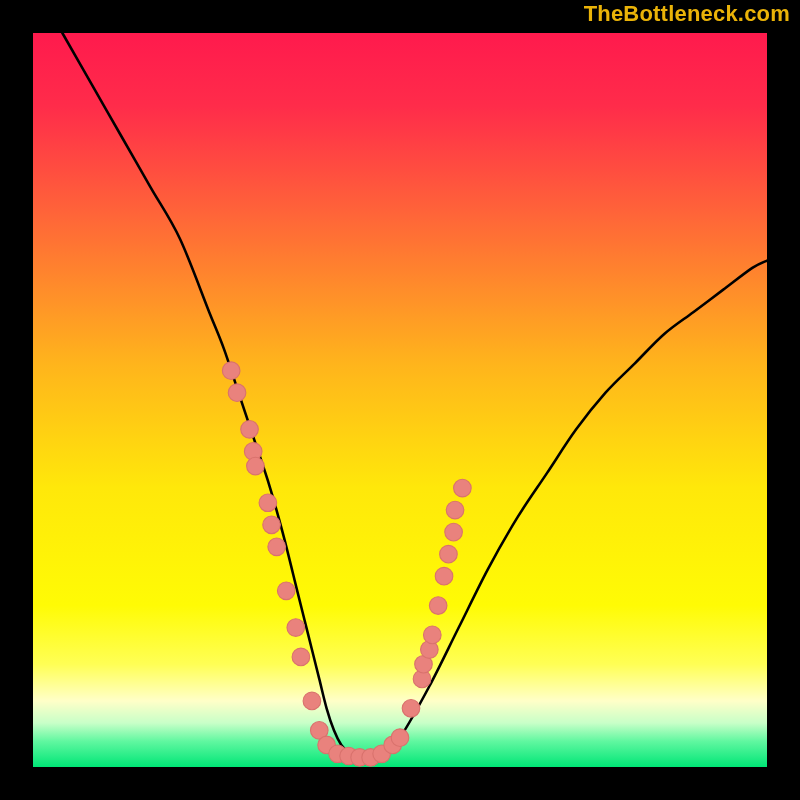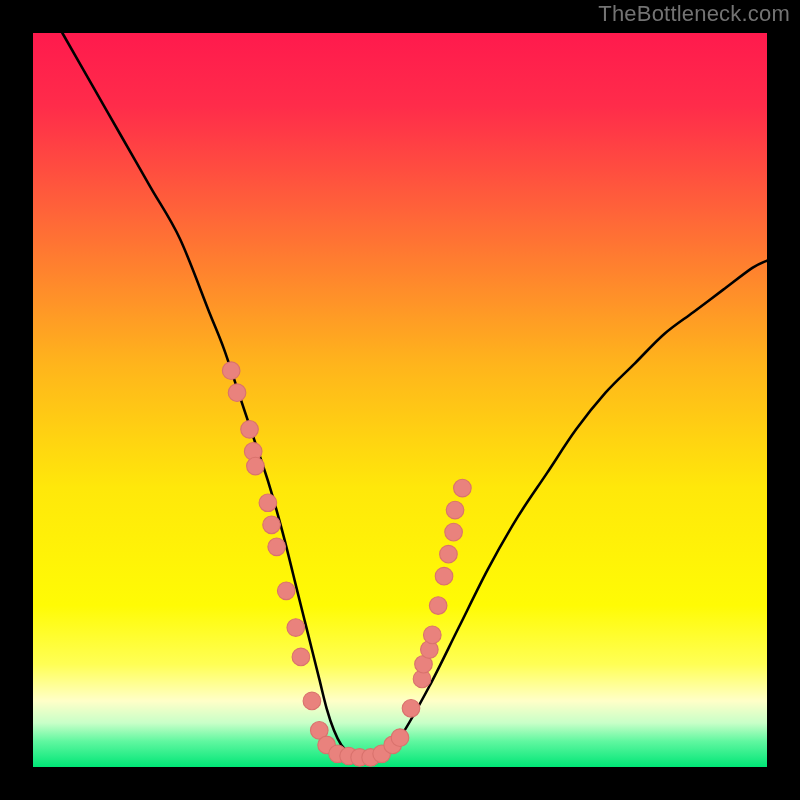--- a/index.html
+++ b/index.html
@@ -31,22 +31,22 @@
   .markers-layer {
     position: absolute;
     inset: 0;
     overflow: visible;
   }
   .attribution {
     position: absolute;
     top: 1px;
     right: 10px;
     font-size: 22px;
-    font-weight: 400;
-    color: #737373;
+    font-weight: 700;
+    color: #eab308;
     letter-spacing: 0.2px;
   }
 </style>
 </head>
 <body>
 
 <div class="frame">
 
   <div class="attribution">TheBottleneck.com</div>
 

